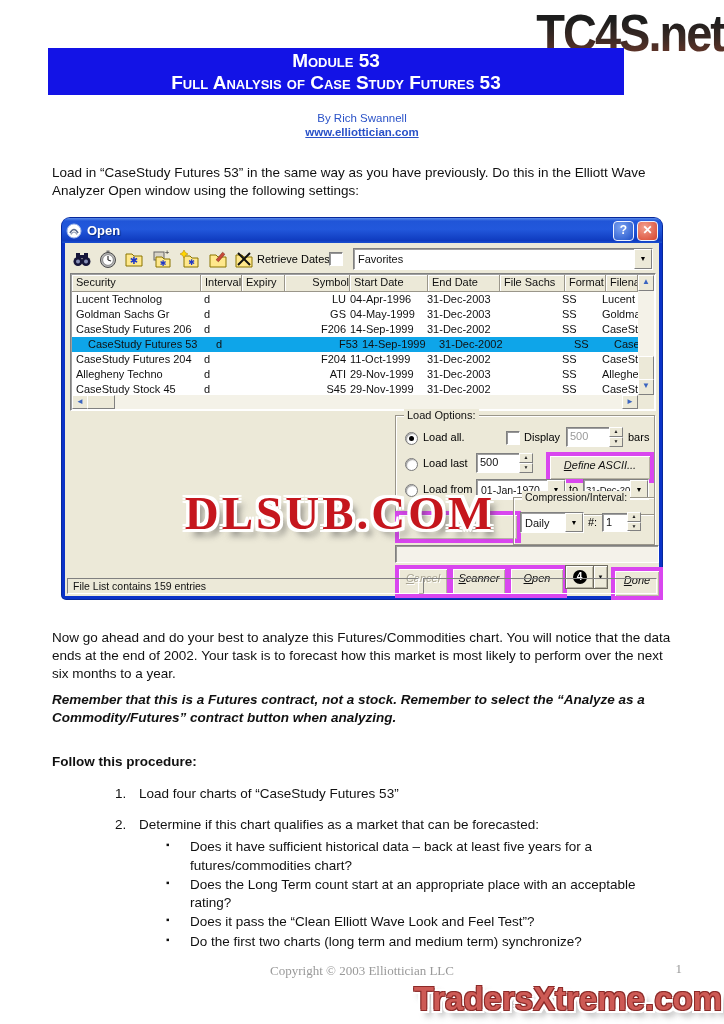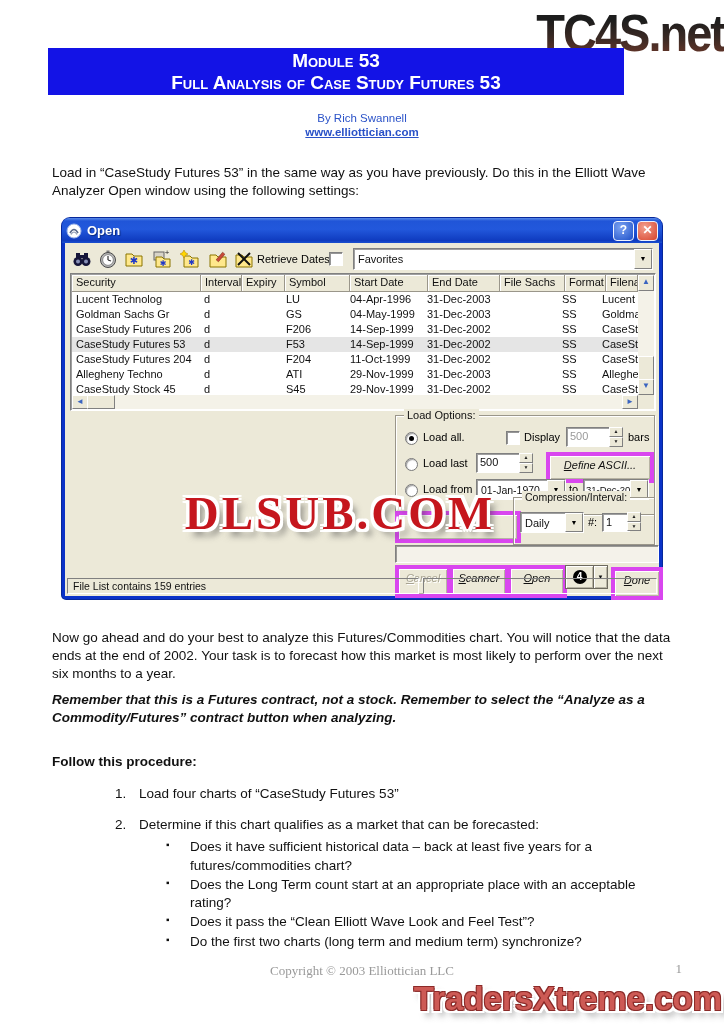--- a/index.html
+++ b/index.html
@@ -83,23 +83,23 @@
   
   .tablebox{position:absolute;left:5px;top:30px;width:584px;height:136px;background:#fff;
             border:1px solid;border-color:#808080 #fff #fff #808080;
             box-shadow:inset 1px 1px 0 rgba(64,64,64,.5);overflow:hidden;}
   .thead{position:absolute;left:1px;top:1px;right:17px;height:17px;display:flex;background:#ece9d8;}
   .th{border-right:1px solid #9a968a;border-bottom:1px solid #9a968a;
       box-shadow:inset 1px 1px 0 #fff;padding:1px 0 0 4px;font-size:11px;white-space:nowrap;
       overflow:hidden;flex:0 0 auto;}
   .tbody{position:absolute;left:1px;top:18px;right:17px;bottom:15px;overflow:hidden;}
   .trow{display:flex;height:15px;line-height:15px;font-size:11px;white-space:nowrap;}
-  .trow.selected{background:#e5e5e5;}
+  .trow.selected{background:#0ea5e9;padding-left:12px;}
   .cell{padding-left:4px;overflow:hidden;flex:0 0 auto;}
-  .c0{width:124px;} .c1{width:36px;} .c2{width:38px;} .c3{width:60px;} .c4{width:73px;}
+  .c0{width:124px;} .c1{width:36px;} .c2{width:38px;} .c3{width:60px;text-align:right;} .c4{width:73px;}
   .c5{width:67px;} .c6{width:60px;} .c7{width:36px;} .c8{width:60px;flex:1 1 auto;}
 
   
   .sb-btn{position:absolute;background:#ece9d8;border:1px solid;border-color:#fff #808080 #808080 #fff;
           color:#3a64c0;font-size:8px;line-height:12px;text-align:center;}
   .vscroll{position:absolute;top:1px;right:1px;bottom:15px;width:16px;background:#f4f2e8;}
   .vscroll .up{top:0;left:0;right:0;height:14px;}
   .vscroll .down{bottom:0;left:0;right:0;height:14px;}
   .vscroll .thumb{position:absolute;left:0;right:0;bottom:15px;height:22px;background:#ece9d8;
                   border:1px solid;border-color:#fff #808080 #808080 #fff;}

